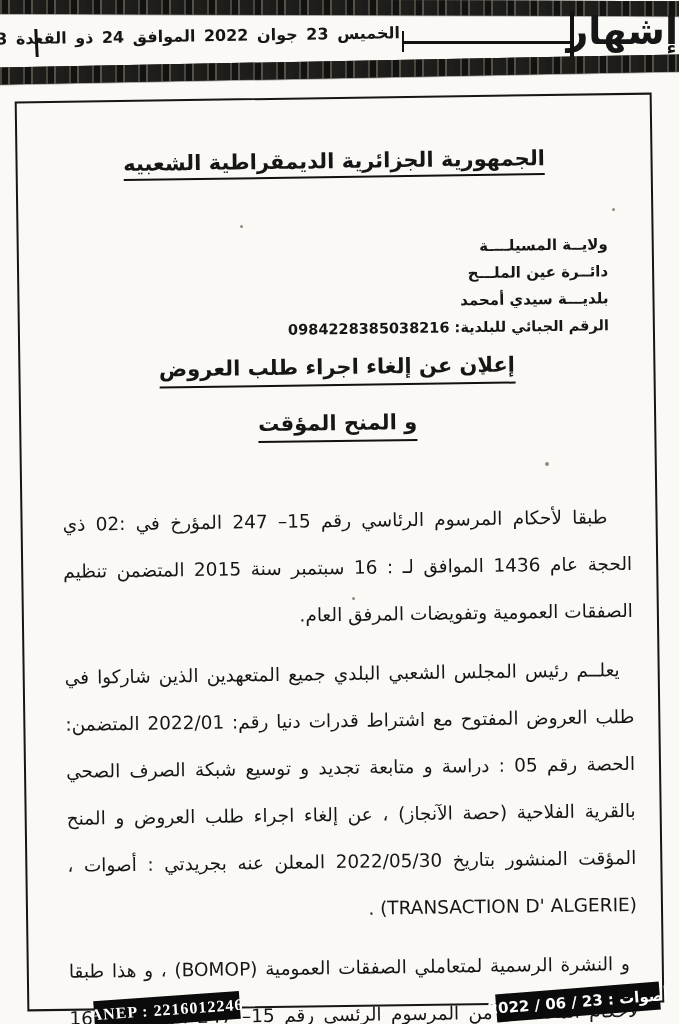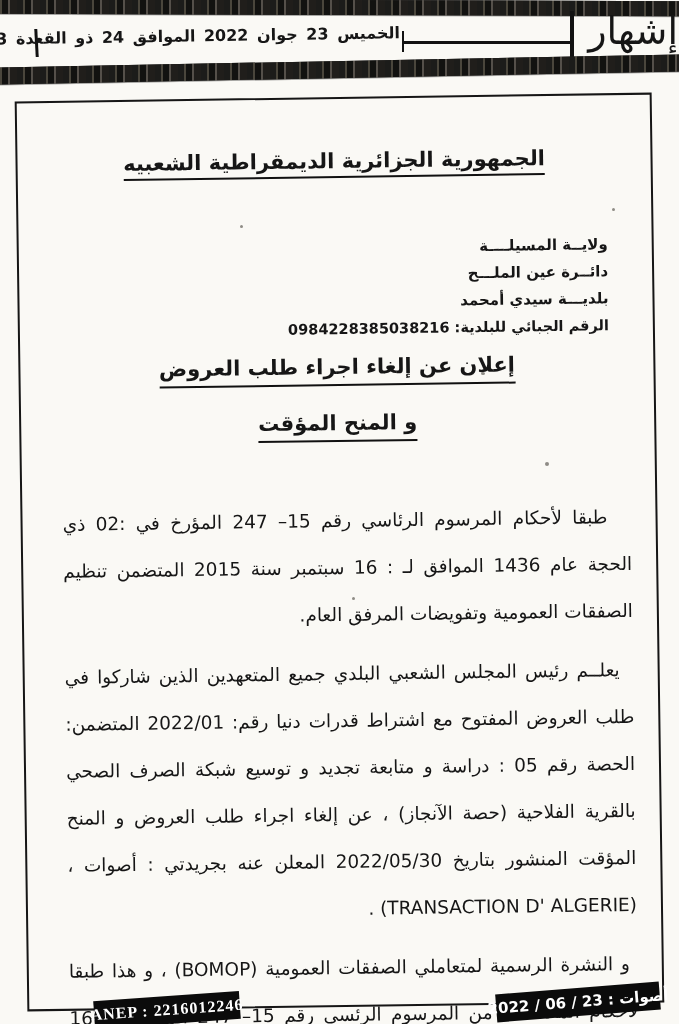--- a/index.html
+++ b/index.html
@@ -13,21 +13,21 @@
     position:absolute;left:-6px;right:-6px;
     background:
       repeating-linear-gradient(90deg,#1c1c1a 0 6px,#4a463c 6px 8px,#121210 8px 14px,#55504a 14px 16px,#201e1b 16px 23px),
       #1a1918;
     box-shadow:0 1px 0 rgba(0,0,0,.35);
   }
   .noise-top{top:0;height:15px;transform:rotate(.2deg);}
   .noise-mid{top:61px;height:17px;transform:rotate(-1.1deg);}
   
   .masthead{
-    position:absolute;top:12px;right:1px;font-size:38px;font-weight:normal;
+    position:absolute;top:12px;right:1px;font-size:38px;font-weight:bold;
     direction:rtl;letter-spacing:0;line-height:1;
   }
   .date-text{
     position:absolute;left:44px;top:26px;width:356px;direction:rtl;text-align:right;
     font-size:16px;font-weight:bold;word-spacing:3px;transform:rotate(-.9deg);white-space:nowrap;
   }
   .rule{position:absolute;background:#121212;}
   .date-left-bar{left:35px;top:29px;width:3px;height:28px;transform:rotate(-3deg);}
   .bracket-tick{left:402px;top:31px;width:2px;height:21px;}
   .bracket-line{left:403px;top:41px;width:167px;height:3px;}

